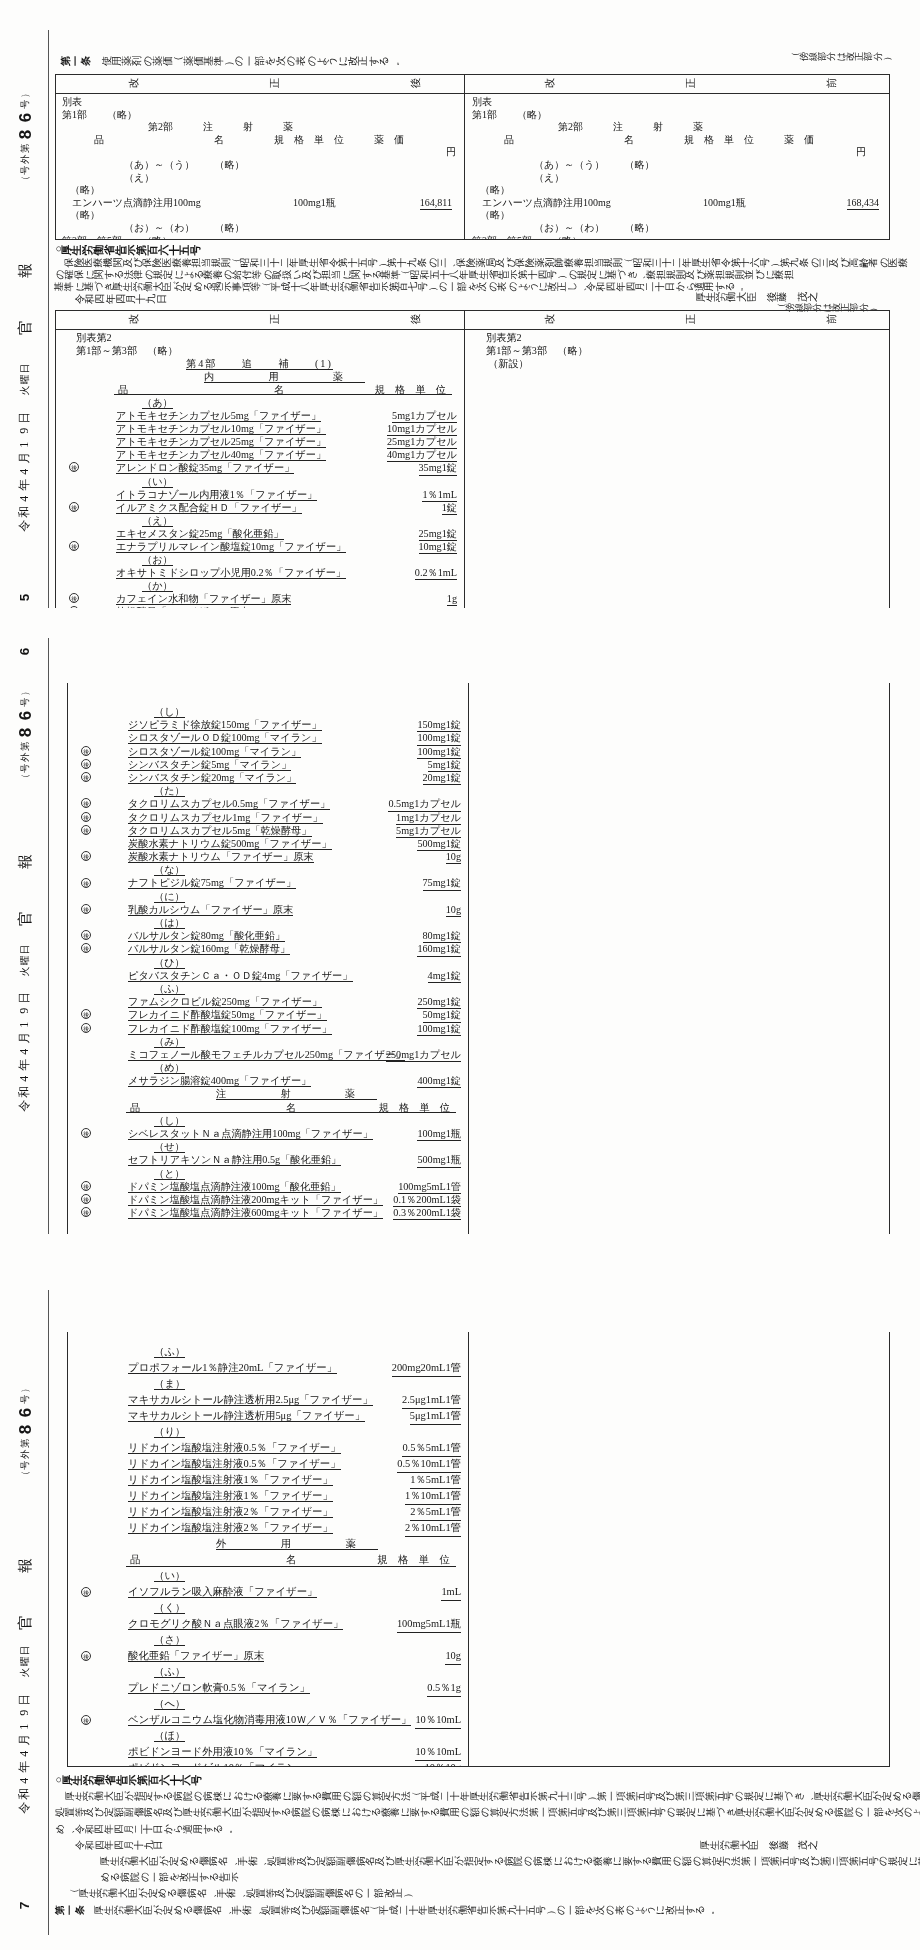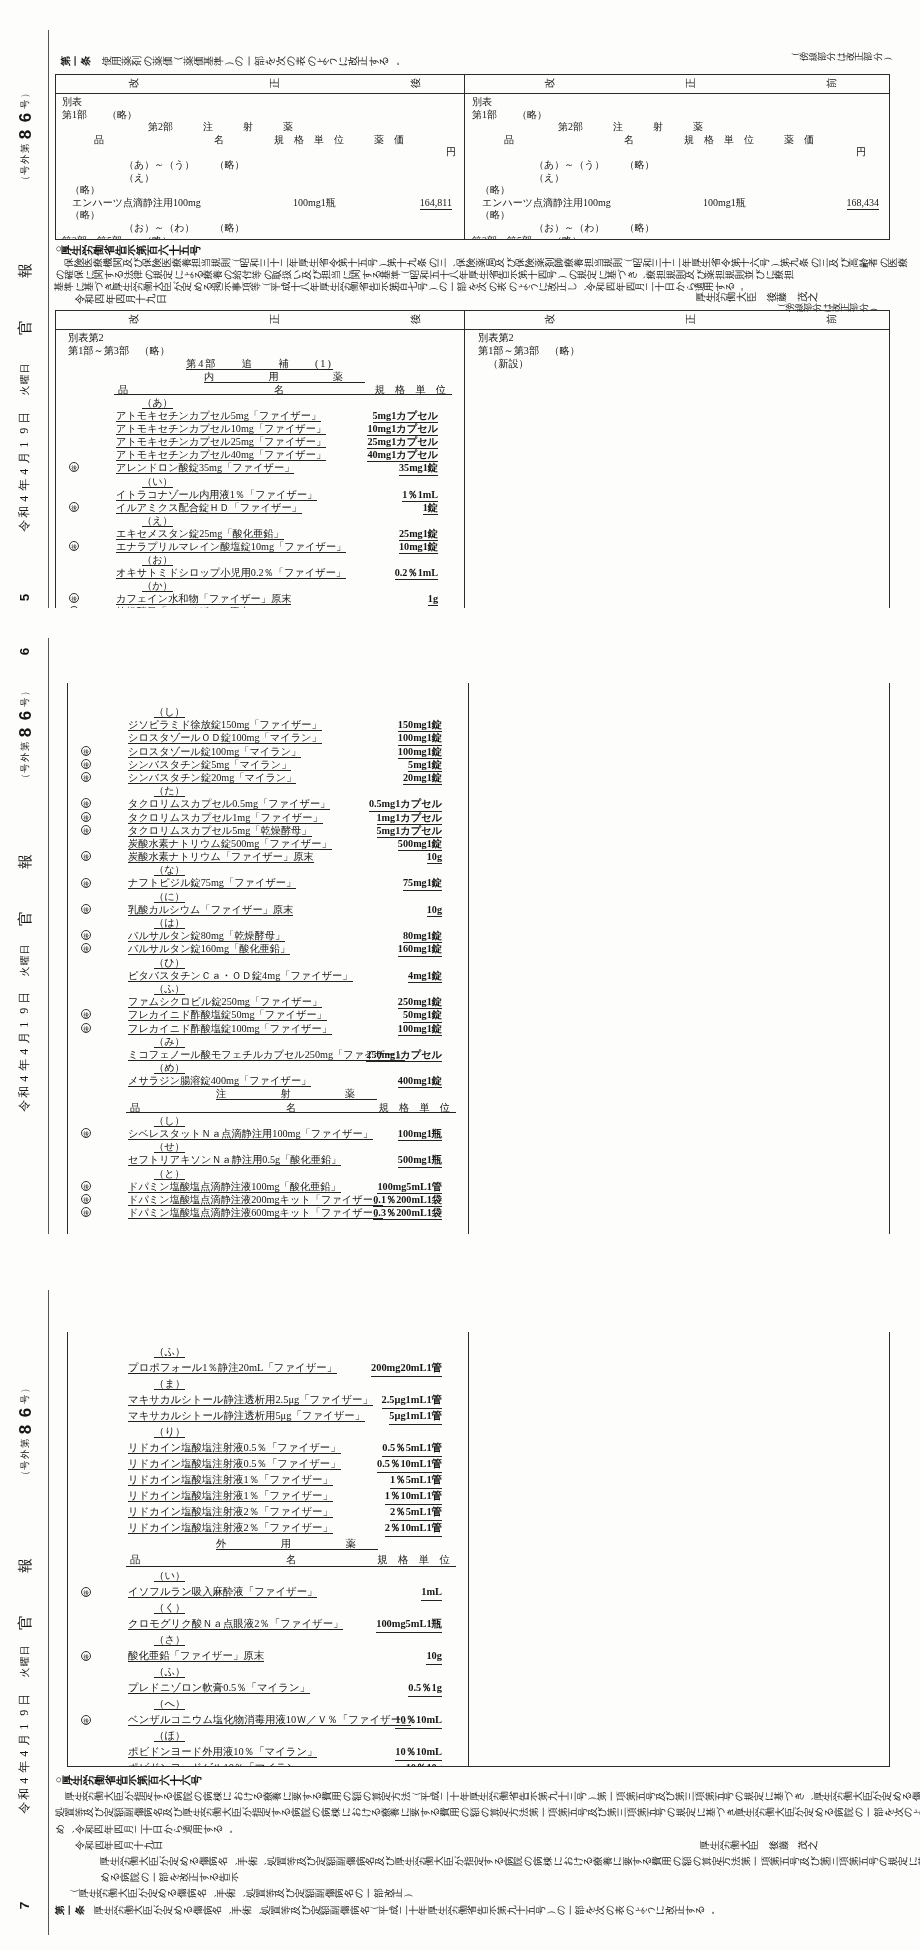--- a/index.html
+++ b/index.html
@@ -44,24 +44,24 @@
   .u{border-bottom:1px solid #222;padding-bottom:0px;}
   .rowwrap .row{position:relative;white-space:nowrap;}
   .rows13 .row{height:13.05px;line-height:13.05px;font-size:10.2px;}
   .rows13b .row{height:13.2px;line-height:13.2px;font-size:10.2px;}
   .rows16 .row{height:16px;line-height:16px;font-size:10.4px;}
   .row .mark{position:absolute;left:13px;top:50%;margin-top:-5.5px;width:10px;height:10px;border:1px solid #333;
              border-radius:50%;box-sizing:border-box;line-height:8px;text-align:center;}
   .row .mark i{font-style:normal;font-size:6.5px;display:inline-block;transform:scale(.9);}
   .row .iname{margin-left:60px;}
   .row .kana{margin-left:86px;}
-  .row .val{position:absolute;right:24px;font-weight:bold;}
+  .row .val{position:absolute;right:5px;}
   .row .secx{margin-left:148px;letter-spacing:22px;}
   .row .partx{margin-left:130px;letter-spacing:2px;}
-  .row .plainx{margin-left:12px;}
+  .row .plainx{margin-left:20px;}
   .row .plainx2{margin-left:22px;}
   .row.hdr .h-hin{position:absolute;left:62px;}
   .row.hdr .h-mei{position:absolute;left:218px;}
   .row.hdr .h-kikaku{position:absolute;right:16px;}
   .row.hdr .hline{position:absolute;left:58px;right:10px;bottom:1px;border-bottom:1px solid #222;}
   
   .para{position:absolute;left:0;font-size:9.8px;}
   .rightnote{position:absolute;font-size:9.2px;}
   
   .n166{position:absolute;left:0;top:482px;width:845px;font-size:9.8px;line-height:16.2px;}
@@ -250,22 +250,22 @@
           <div class="row"><span class="mark"><i>後</i></span><span class="iname u">タクロリムスカプセル0.5mg「ファイザー」</span><span class="val u">0.5mg1カプセル</span></div>
           <div class="row"><span class="mark"><i>後</i></span><span class="iname u">タクロリムスカプセル1mg「ファイザー」</span><span class="val u">1mg1カプセル</span></div>
           <div class="row"><span class="mark"><i>後</i></span><span class="iname u">タクロリムスカプセル5mg「乾燥酵母」</span><span class="val u">5mg1カプセル</span></div>
           <div class="row"><span class="iname u">炭酸水素ナトリウム錠500mg「ファイザー」</span><span class="val u">500mg1錠</span></div>
           <div class="row"><span class="mark"><i>後</i></span><span class="iname u">炭酸水素ナトリウム「ファイザー」原末</span><span class="val u">10g</span></div>
           <div class="row"><span class="kana u">（な）</span></div>
           <div class="row"><span class="mark"><i>後</i></span><span class="iname u">ナフトピジル錠75mg「ファイザー」</span><span class="val u">75mg1錠</span></div>
           <div class="row"><span class="kana u">（に）</span></div>
           <div class="row"><span class="mark"><i>後</i></span><span class="iname u">乳酸カルシウム「ファイザー」原末</span><span class="val u">10g</span></div>
           <div class="row"><span class="kana u">（は）</span></div>
-          <div class="row"><span class="mark"><i>後</i></span><span class="iname u">バルサルタン錠80mg「乾燥酵母」</span><span class="val u">80mg1錠</span></div>
-          <div class="row"><span class="mark"><i>後</i></span><span class="iname u">バルサルタン錠160mg「酸化亜鉛」</span><span class="val u">160mg1錠</span></div>
+          <div class="row"><span class="mark"><i>後</i></span><span class="iname u">バルサルタン錠80mg「酸化亜鉛」</span><span class="val u">80mg1錠</span></div>
+          <div class="row"><span class="mark"><i>後</i></span><span class="iname u">バルサルタン錠160mg「乾燥酵母」</span><span class="val u">160mg1錠</span></div>
           <div class="row"><span class="kana u">（ひ）</span></div>
           <div class="row"><span class="iname u">ピタバスタチンＣａ・ＯＤ錠4mg「ファイザー」</span><span class="val u">4mg1錠</span></div>
           <div class="row"><span class="kana u">（ふ）</span></div>
           <div class="row"><span class="iname u">ファムシクロビル錠250mg「ファイザー」</span><span class="val u">250mg1錠</span></div>
           <div class="row"><span class="mark"><i>後</i></span><span class="iname u">フレカイニド酢酸塩錠50mg「ファイザー」</span><span class="val u">50mg1錠</span></div>
           <div class="row"><span class="mark"><i>後</i></span><span class="iname u">フレカイニド酢酸塩錠100mg「ファイザー」</span><span class="val u">100mg1錠</span></div>
           <div class="row"><span class="kana u">（み）</span></div>
           <div class="row"><span class="iname u">ミコフェノール酸モフェチルカプセル250mg「ファイザー」</span><span class="val u">250mg1カプセル</span></div>
           <div class="row"><span class="kana u">（め）</span></div>
           <div class="row"><span class="iname u">メサラジン腸溶錠400mg「ファイザー」</span><span class="val u">400mg1錠</span></div>

